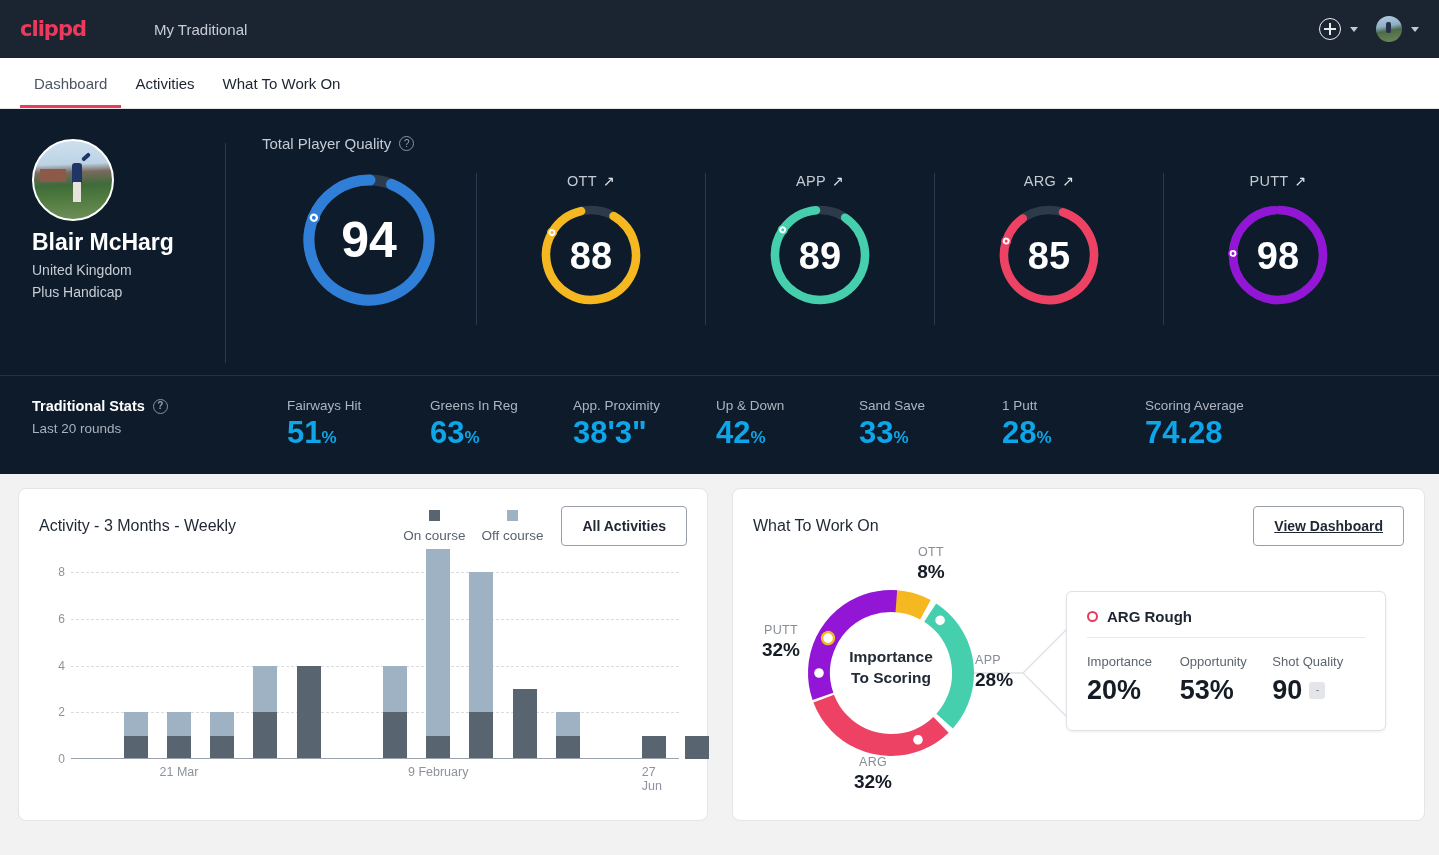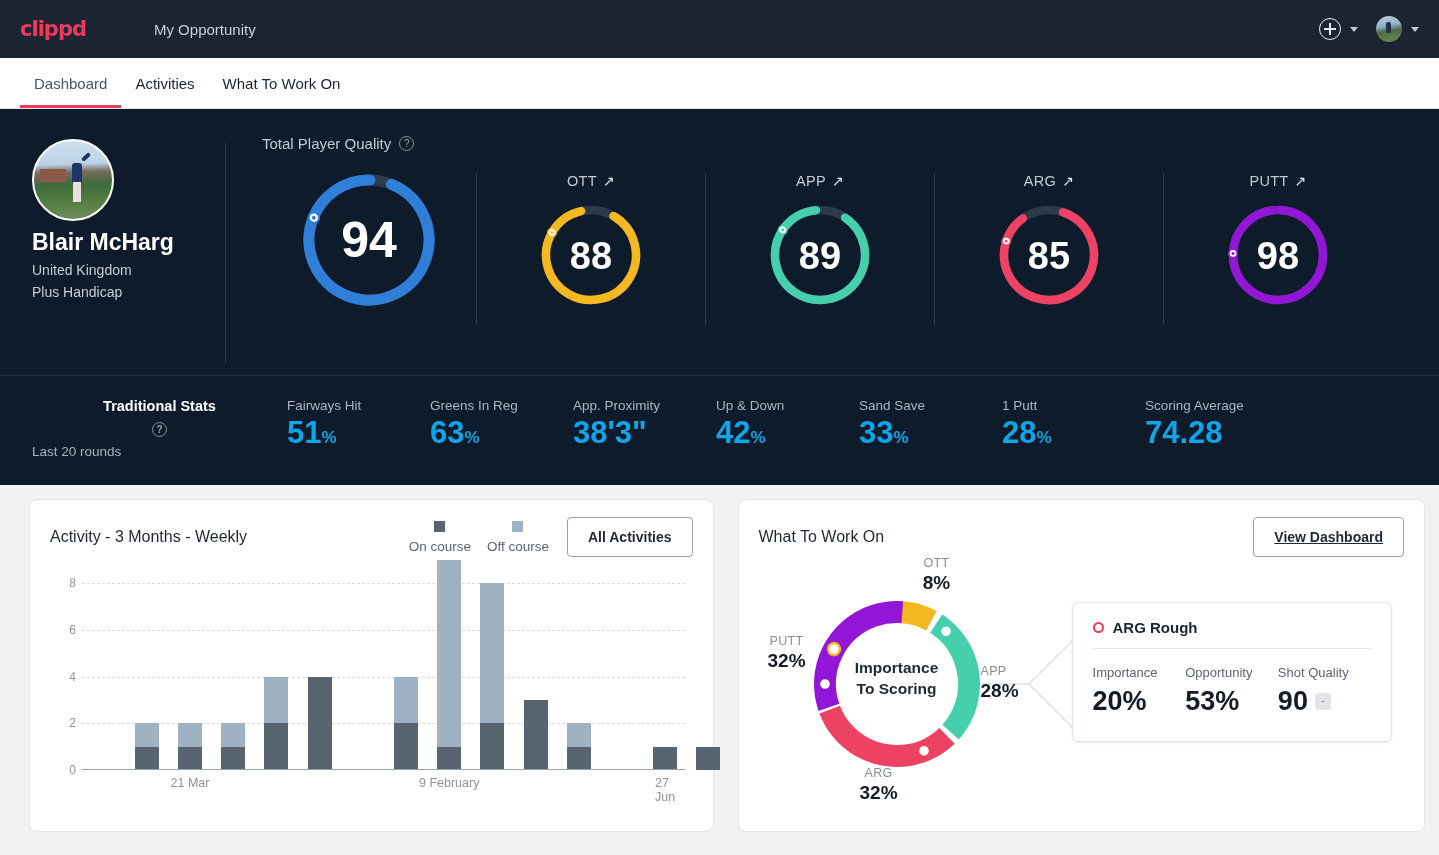--- a/index.html
+++ b/index.html
@@ -75,29 +75,29 @@
   .gauge-label { color:#c5cbd4; font-size:14.5px; letter-spacing:.3px; margin-bottom:10px;
      display:flex; align-items:center; gap:6px;}
   .arrow-up { font-size:14px; color:#dfe3e8; }
   .sep { width:1px; background:#2b3a4b; align-self:stretch; }
 
   .hero-divider { height:1px; background:#223044; margin:0 0 0 0; }
 
   
   .trad { display:flex; align-items:flex-start; padding:22px 32px 26px 32px; }
   .trad-head { width:255px; }
-  .trad-title { color:#fff; font-size:14.5px; font-weight:700; display:flex; align-items:center; gap:8px;flex-direction:column;}
+  .trad-title { color:#fff; font-size:14.5px; font-weight:700; display:flex; align-items:center; gap:8px;}
   .trad-sub { color:#aab1bb; font-size:13.5px; margin-top:7px; }
   .stat { width:143px; }
   .stat-label { color:#aeb5bf; font-size:13.5px; }
   .stat-value { color:#0ea5e9; font-size:31px; font-weight:700; margin-top:4px; line-height:1; }
   .stat-value .unit { font-size:17px; font-weight:700; }
 
   
-  .bottom { display:flex; gap:24px; padding:14px 14px 0 29px; }
+  .bottom { display:flex; gap:24px; padding:14px 14px 0 18px; }
   .card { background:#fff; border:1px solid #e3e5e8; border-radius:8px; }
   .card-left { width:692px; height:333px; padding:18px 20px 10px 20px; }
   .card-right { width:695px; height:333px; padding:18px 20px 10px 20px; position:relative;}
   .card-head { display:flex; align-items:center; height:38px; }
   .card-title { font-size:16px; color:#1f2733; }
   .legend { display:flex; gap:16px; margin-left:auto; margin-right:18px; align-items:center;}
   .legend-item { display:flex; align-items:center; gap:7px; font-size:13.5px; color:#5b6personally;flex-direction:column; }
   .legend-item { color:#5b6370; }
   .swatch { width:11px; height:11px; }
   .btn-outline { border:1px solid #9aa0aa; border-radius:4px; background:#fff;
@@ -138,21 +138,21 @@
   .metric .v { font-size:27px; font-weight:700; color:#161c26; margin-top:6px;
       display:flex; align-items:center; gap:7px;}
   .pill { background:#e3e5e8; color:#8c929b; font-size:12px; border-radius:3px;
       padding:2px 6px; line-height:1.1; font-weight:400;}
 </style>
 </head>
 <body>
 
 <div class="topbar">
   <div class="logo">clippd</div>
-  <div class="app-title">My Opportunity</div>
+  <div class="app-title">My Traditional</div>
   <div class="topbar-right">
     <div class="nav-item-group">
       <span class="icon-circle-plus"></span>
       <span class="caret"></span>
     </div>
     <div class="nav-item-group">
       <span class="avatar-sm"></span>
       <span class="caret"></span>
     </div>
   </div>

